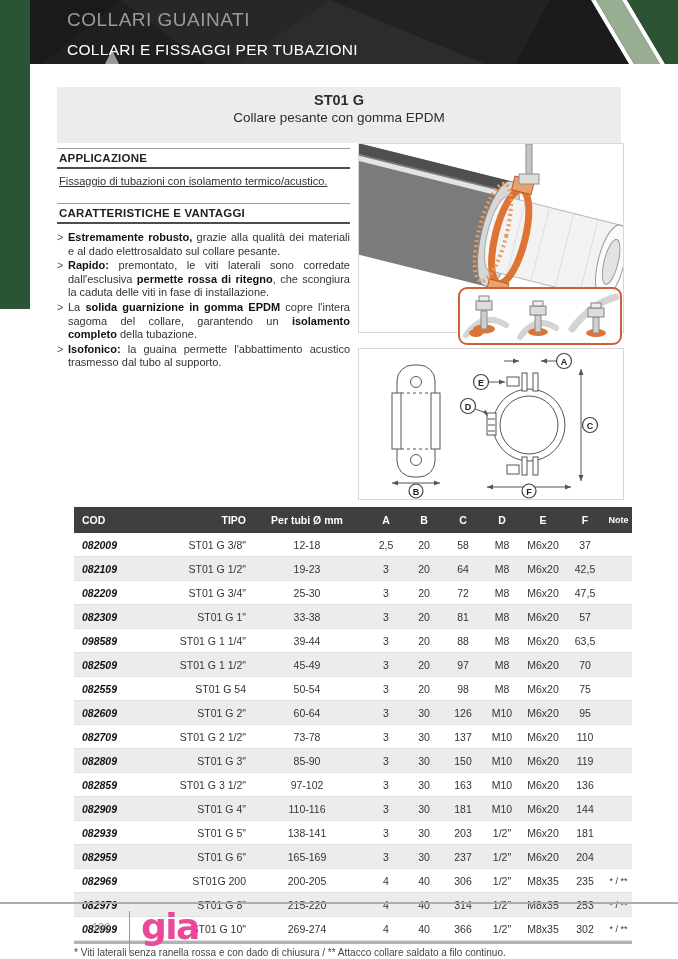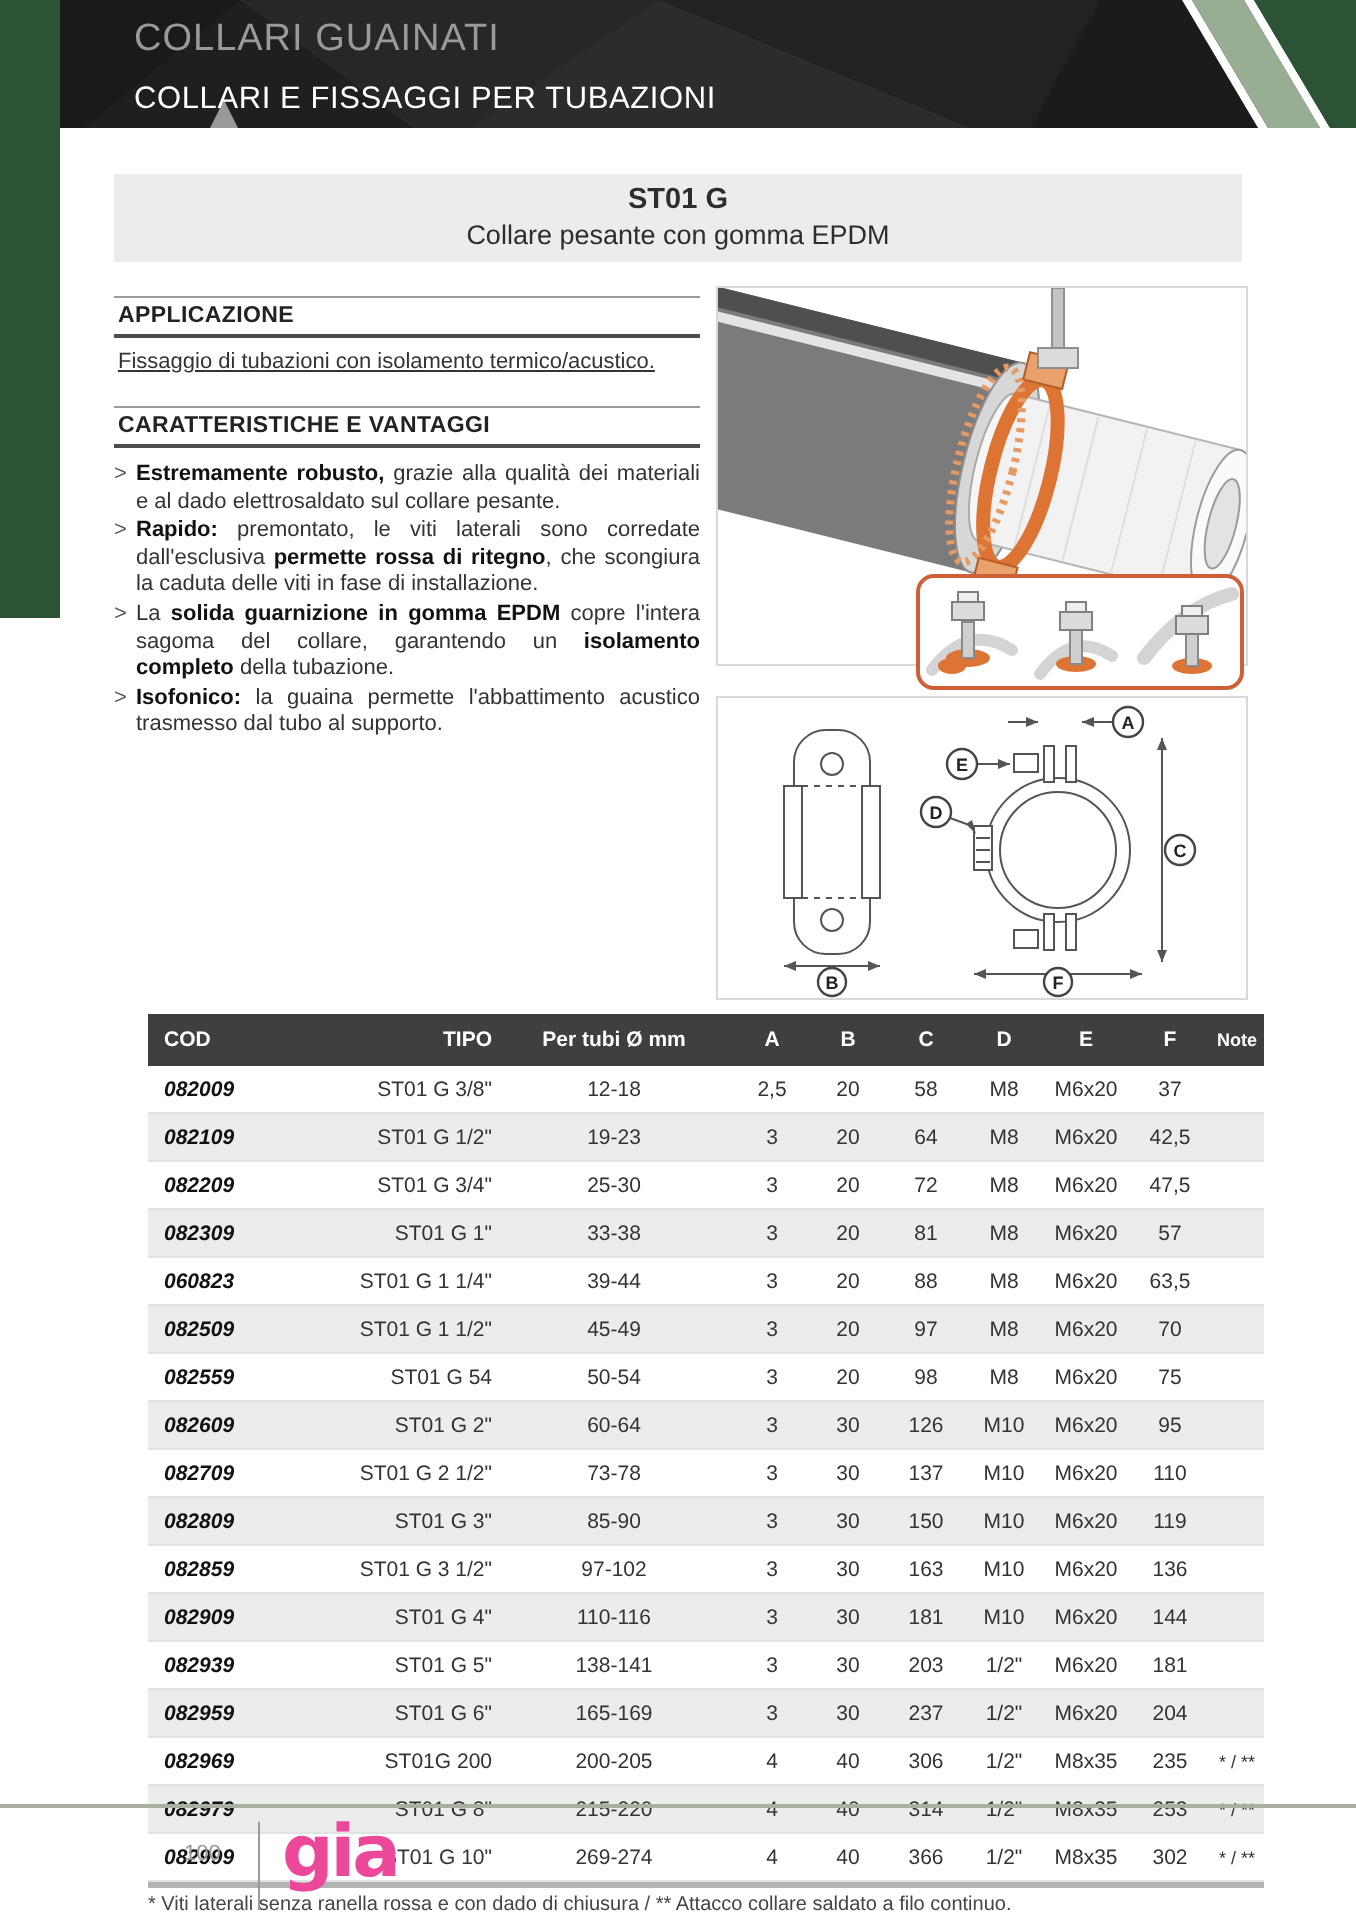--- a/index.html
+++ b/index.html
@@ -9,21 +9,21 @@
   
   .green-bar { position:absolute; left:0; top:0; width:30px; height:309px; background:#2b5434; }
 
   
   .band { position:absolute; left:30px; top:0; width:648px; height:64px; background:#1f1f1f; overflow:hidden; }
   .band svg { position:absolute; left:0; top:0; }
   .band-title { position:absolute; left:37px; top:9px; font-size:19px; color:#9a9a9a; letter-spacing:.5px; white-space:nowrap; }
   .band-subtitle { position:absolute; left:37px; top:41px; font-size:15.5px; color:#ffffff; letter-spacing:.3px; white-space:nowrap; }
 
   
-  .title-box { position:absolute; left:57px; top:87px; width:564px; height:44px; background:#ececec;
+  .title-box { position:absolute; left:57px; top:87px; width:564px; height:56px; background:#ececec;
                text-align:center; box-sizing:border-box; padding-top:5px; }
   .title-box .code { font-size:14.5px; font-weight:bold; color:#2d2d2d; }
   .title-box .sub  { font-size:13.5px; font-weight:normal; color:#2d2d2d; margin-top:2px; }
 
   
   .left-col { position:absolute; left:57px; top:148px; width:293px; }
   .section-head { font-size:11.5px; font-weight:bold; color:#222; letter-spacing:.2px;
                   border-top:1px solid #9a9a9a; border-bottom:2px solid #4d4d4d; padding:3px 2px; }
   .app-text { font-size:11px; color:#333; margin:6px 0 0 2px;text-decoration:underline; }
   .sec2 { margin-top:16px; }
@@ -286,21 +286,21 @@
             <td class="c2">33-38</td>
             <td class="c3">3</td>
             <td class="c4">20</td>
             <td class="c5">81</td>
             <td class="c6">M8</td>
             <td class="c7">M6x20</td>
             <td class="c8">57</td>
             <td class="c9"></td>
           </tr>
           <tr>
-            <td class="c0 cod">060823</td>
+            <td class="c0 cod">098589</td>
             <td class="c1">ST01 G 1 1/4"</td>
             <td class="c2">39-44</td>
             <td class="c3">3</td>
             <td class="c4">20</td>
             <td class="c5">88</td>
             <td class="c6">M8</td>
             <td class="c7">M6x20</td>
             <td class="c8">63,5</td>
             <td class="c9"></td>
           </tr>

